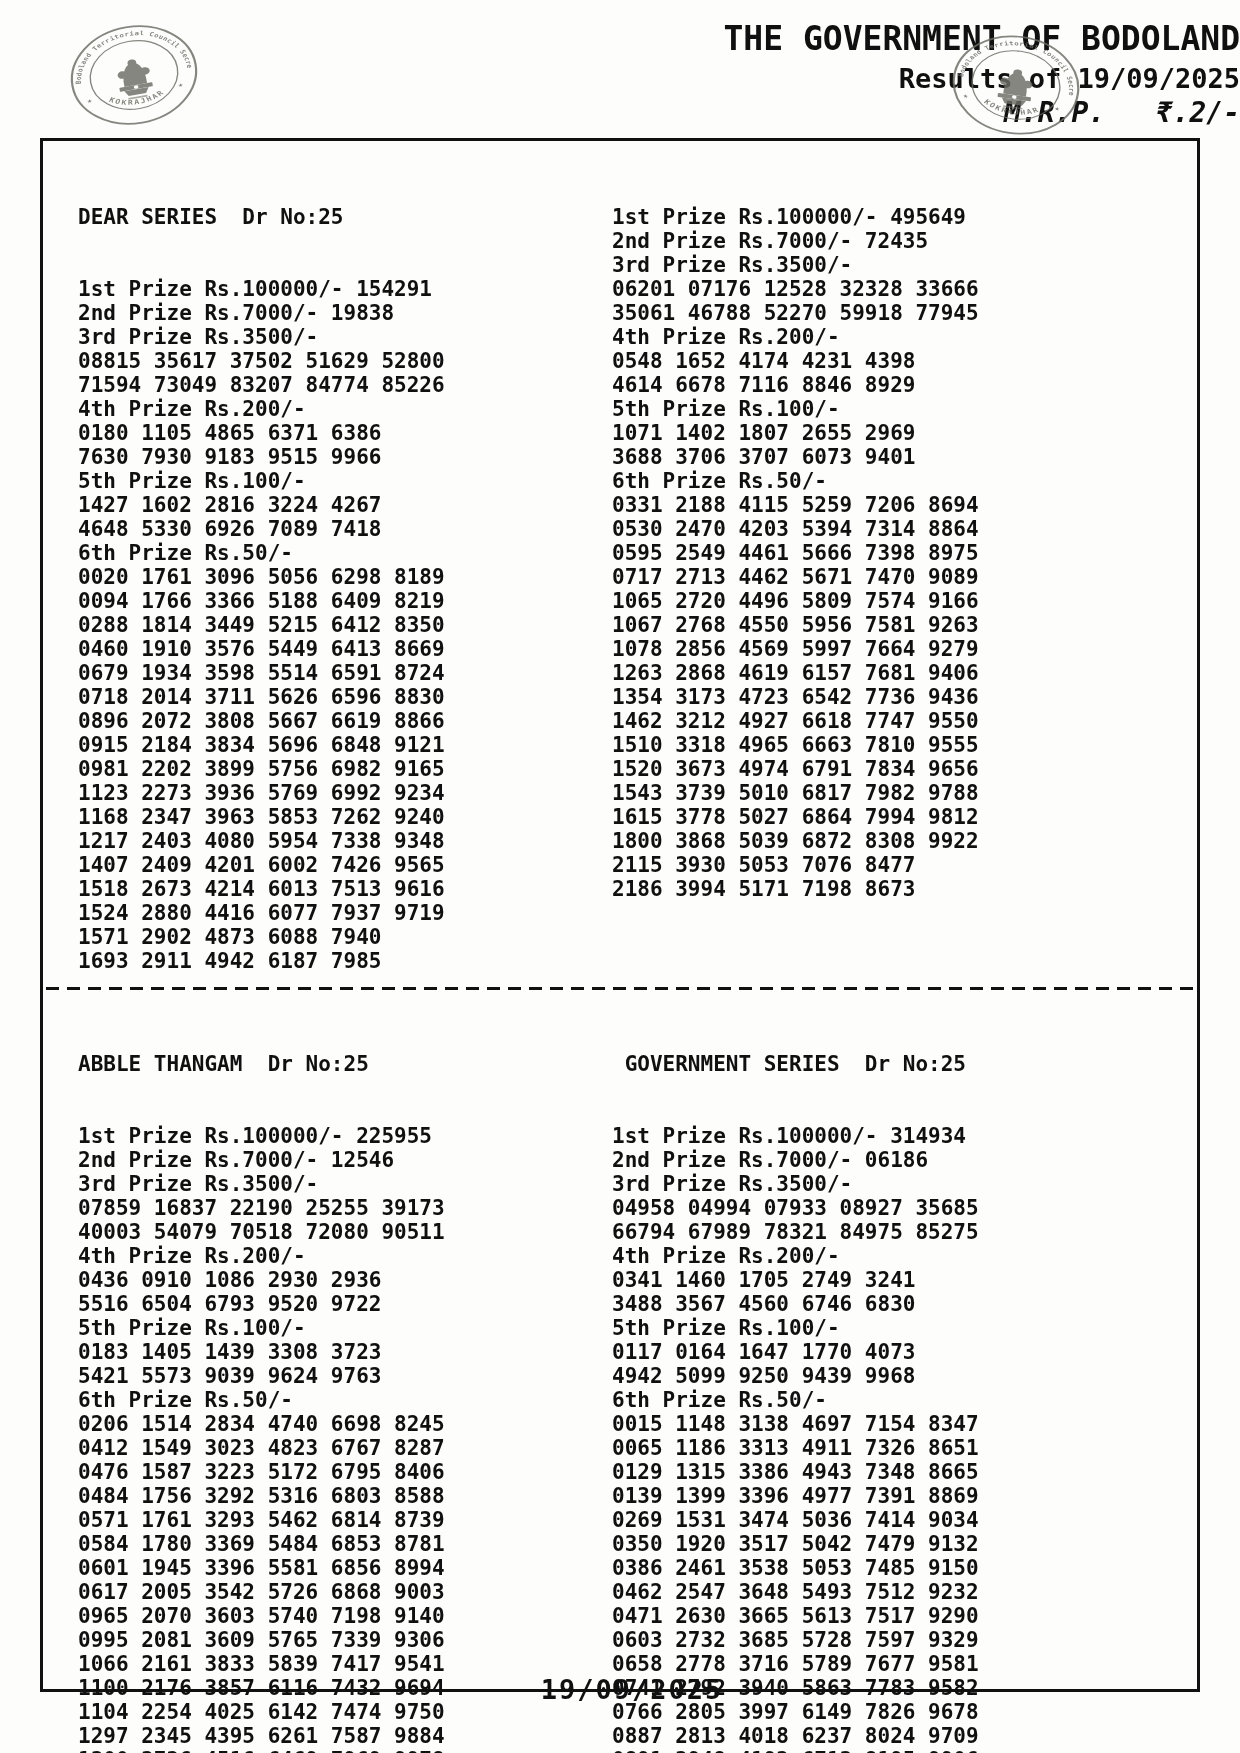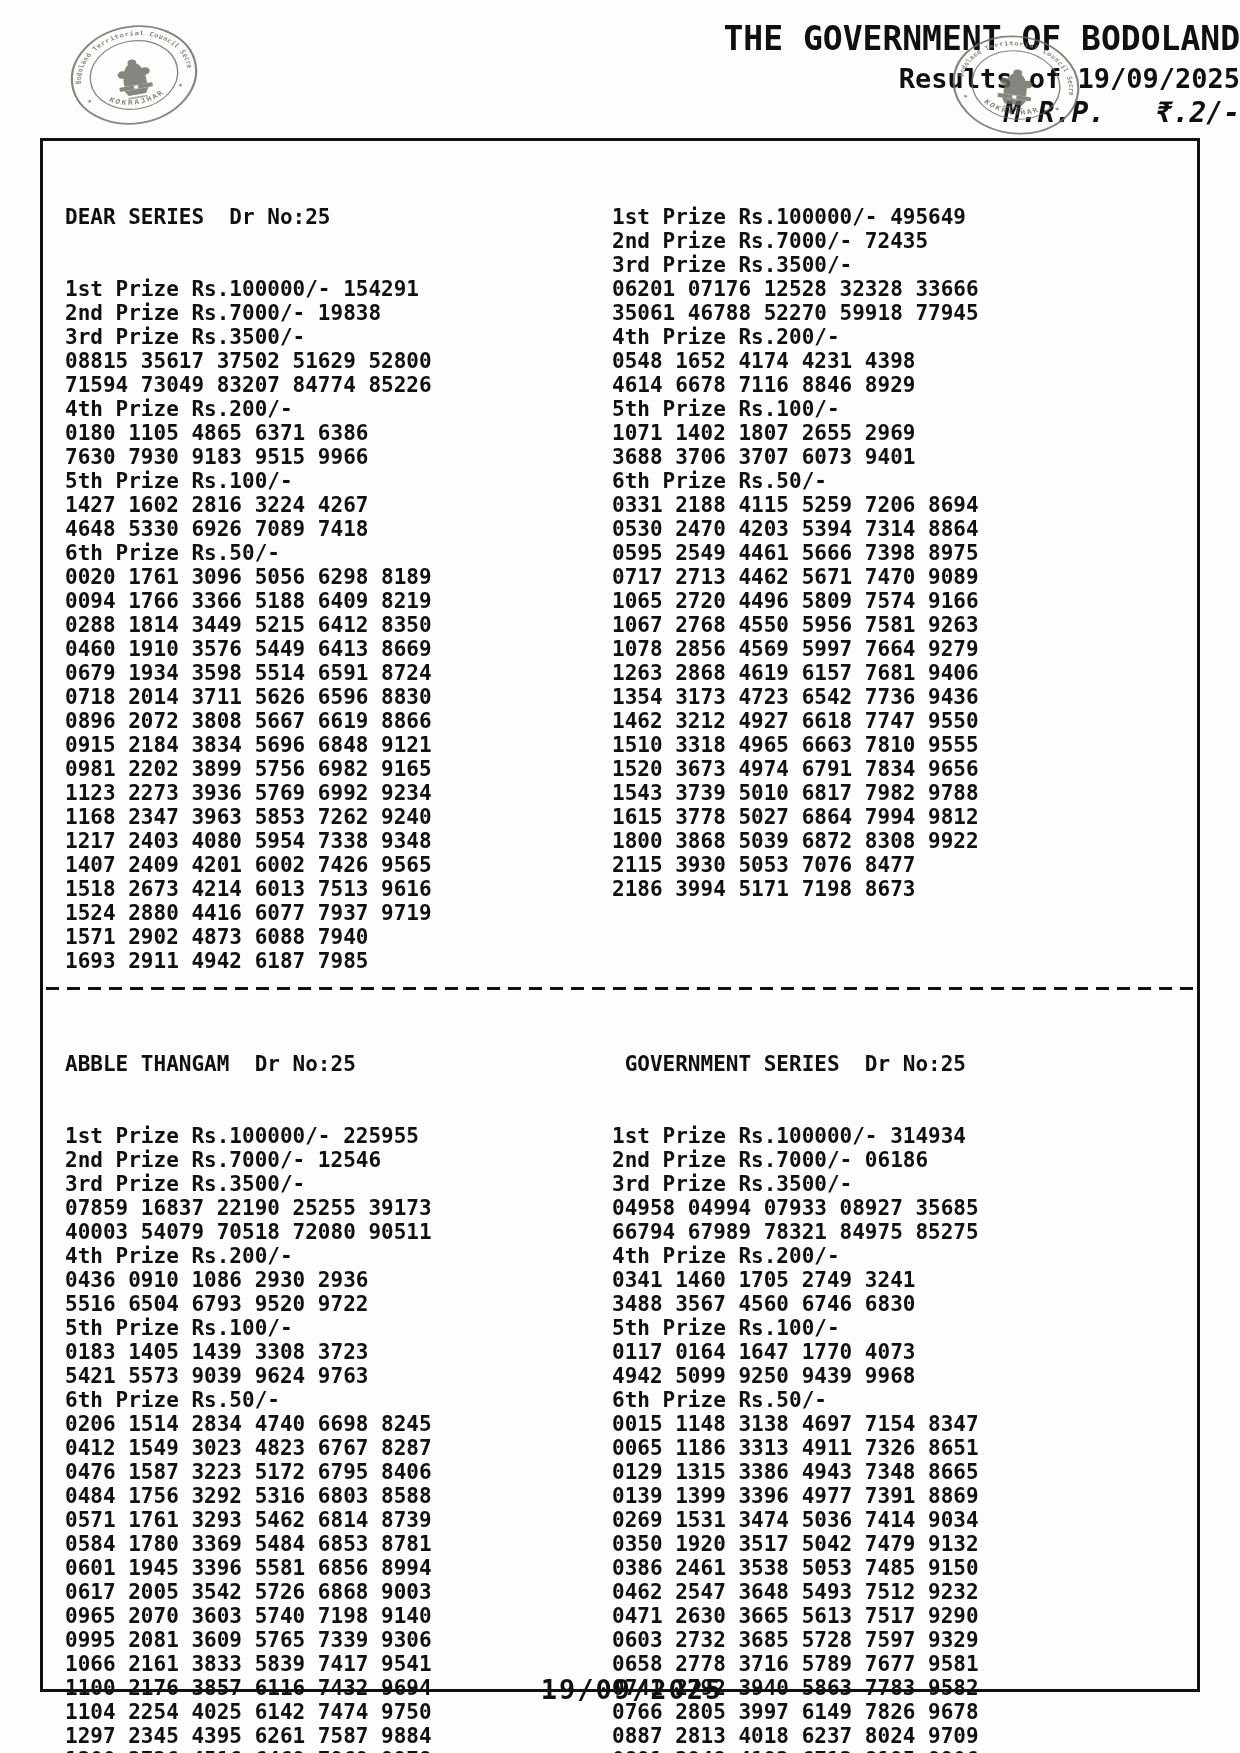--- a/index.html
+++ b/index.html
@@ -22,21 +22,21 @@
   .seal svg{display:block;}
   .results-box{
     position:absolute;left:40px;top:138px;
     width:1160px;height:1554px;
     border:3px solid #111;
     box-sizing:border-box;
     padding-top:16px;
   }
   .row{display:flex;}
   .col{white-space:pre;font-size:21px;line-height:24px;}
-  .col-left{width:569px;padding-left:22px;box-sizing:border-box;}
+  .col-left{width:569px;padding-left:35px;box-sizing:border-box;}
   .col-right{flex:1;}
   .dashed-separator{
     height:3px;margin:14px 3px;
     background:repeating-linear-gradient(90deg,#111 0 13px,transparent 13px 21px);
   }
   .footer-date{
     position:absolute;left:0;right:0;top:1674px;
     text-align:center;font-size:27px;letter-spacing:2px;padding-left:24px;
   }
 </style>

